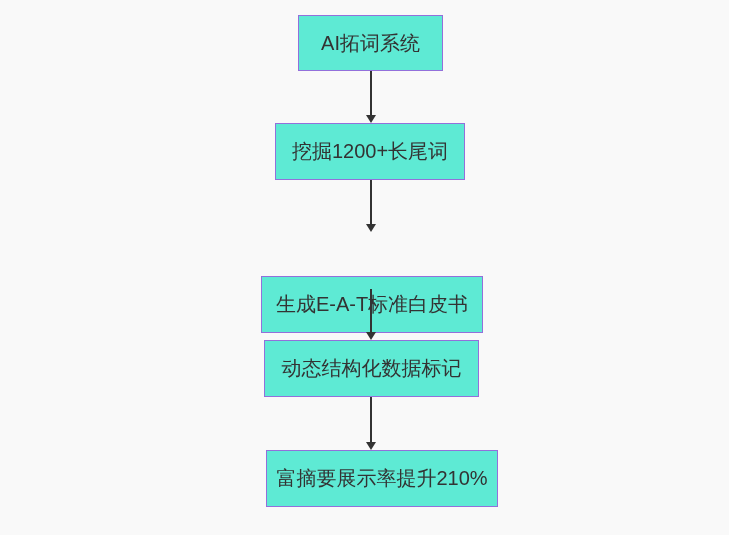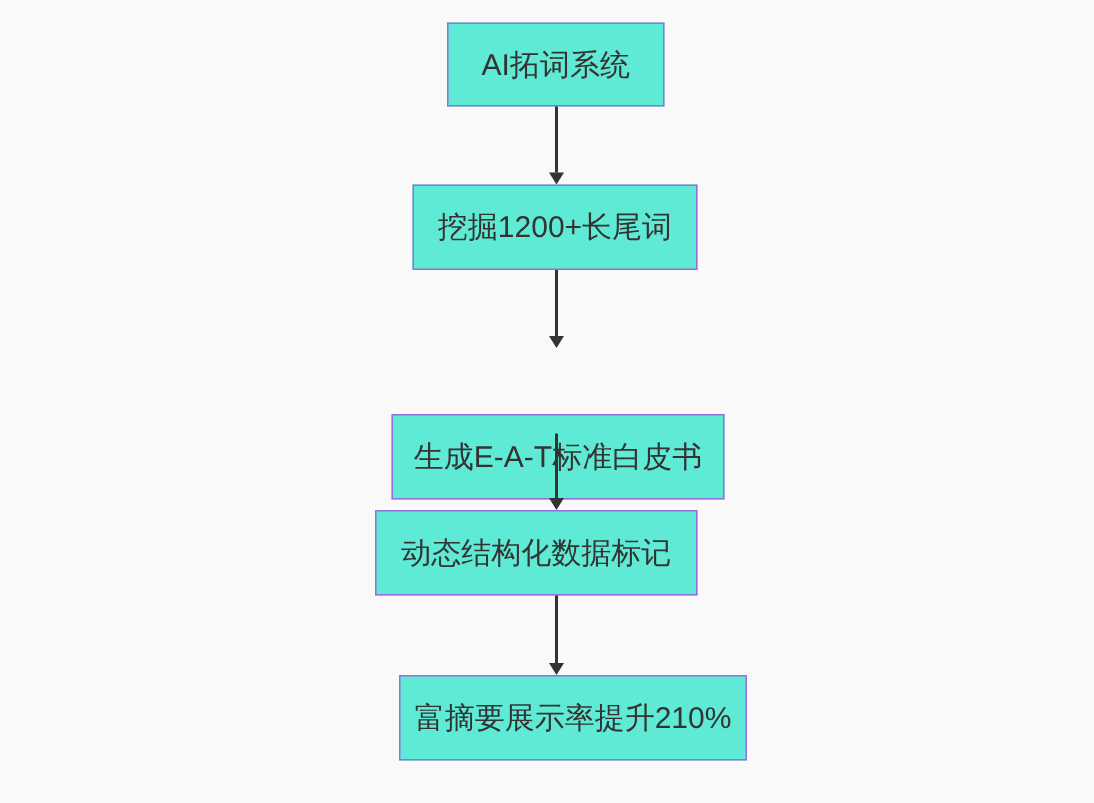--- a/index.html
+++ b/index.html
@@ -27,21 +27,21 @@
     font-size: 20px;
     display: flex;
     align-items: center;
     justify-content: center;
     text-align: center;
     white-space: nowrap;
   }
   .node-1 { left: 298px; top: 15px;  width: 145px; height: 56px; }
   .node-2 { left: 275px; top: 123px; width: 190px; height: 57px; }
   .node-3 { left: 261px; top: 232px; width: 222px; height: 57px; margin-top: 44px; }
-  .node-4 { left: 250px; top: 340px; width: 215px; height: 57px; }
+  .node-4 { left: 264px; top: 340px; width: 215px; height: 57px; }
   .node-5 { left: 266px; top: 450px; width: 232px; height: 57px; }
 
   .edge {
     position: absolute;
     left: 365px;          
     width: 12px;
     display: flex;
     flex-direction: column;
     align-items: center;
   }

